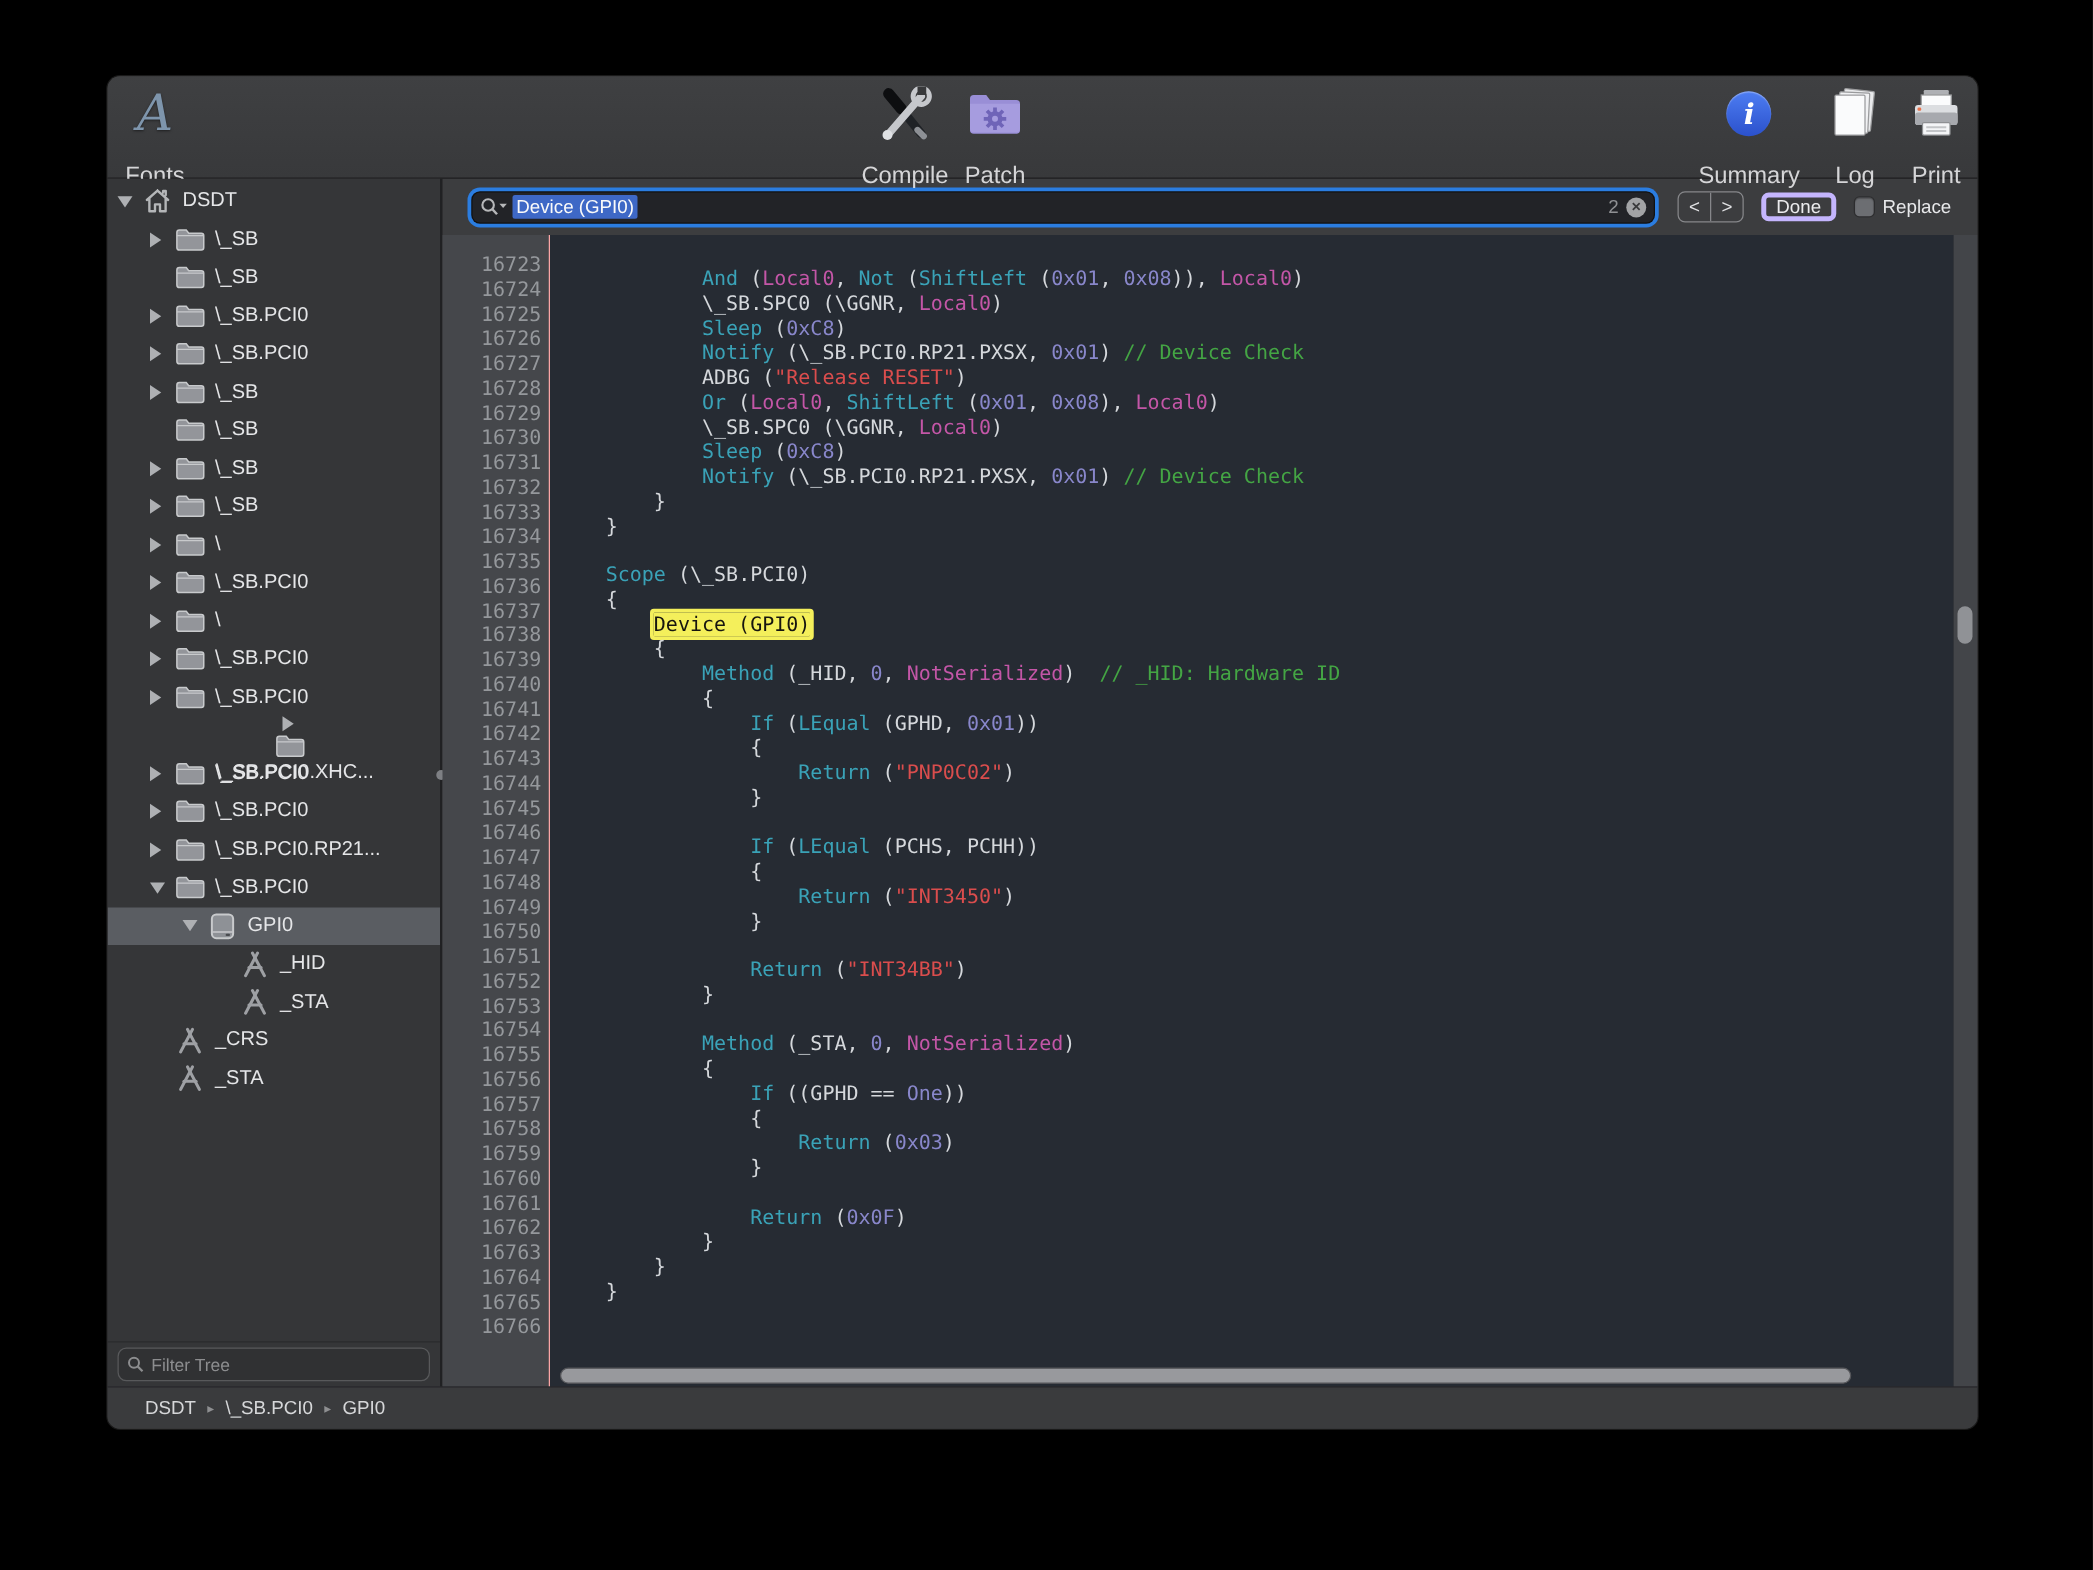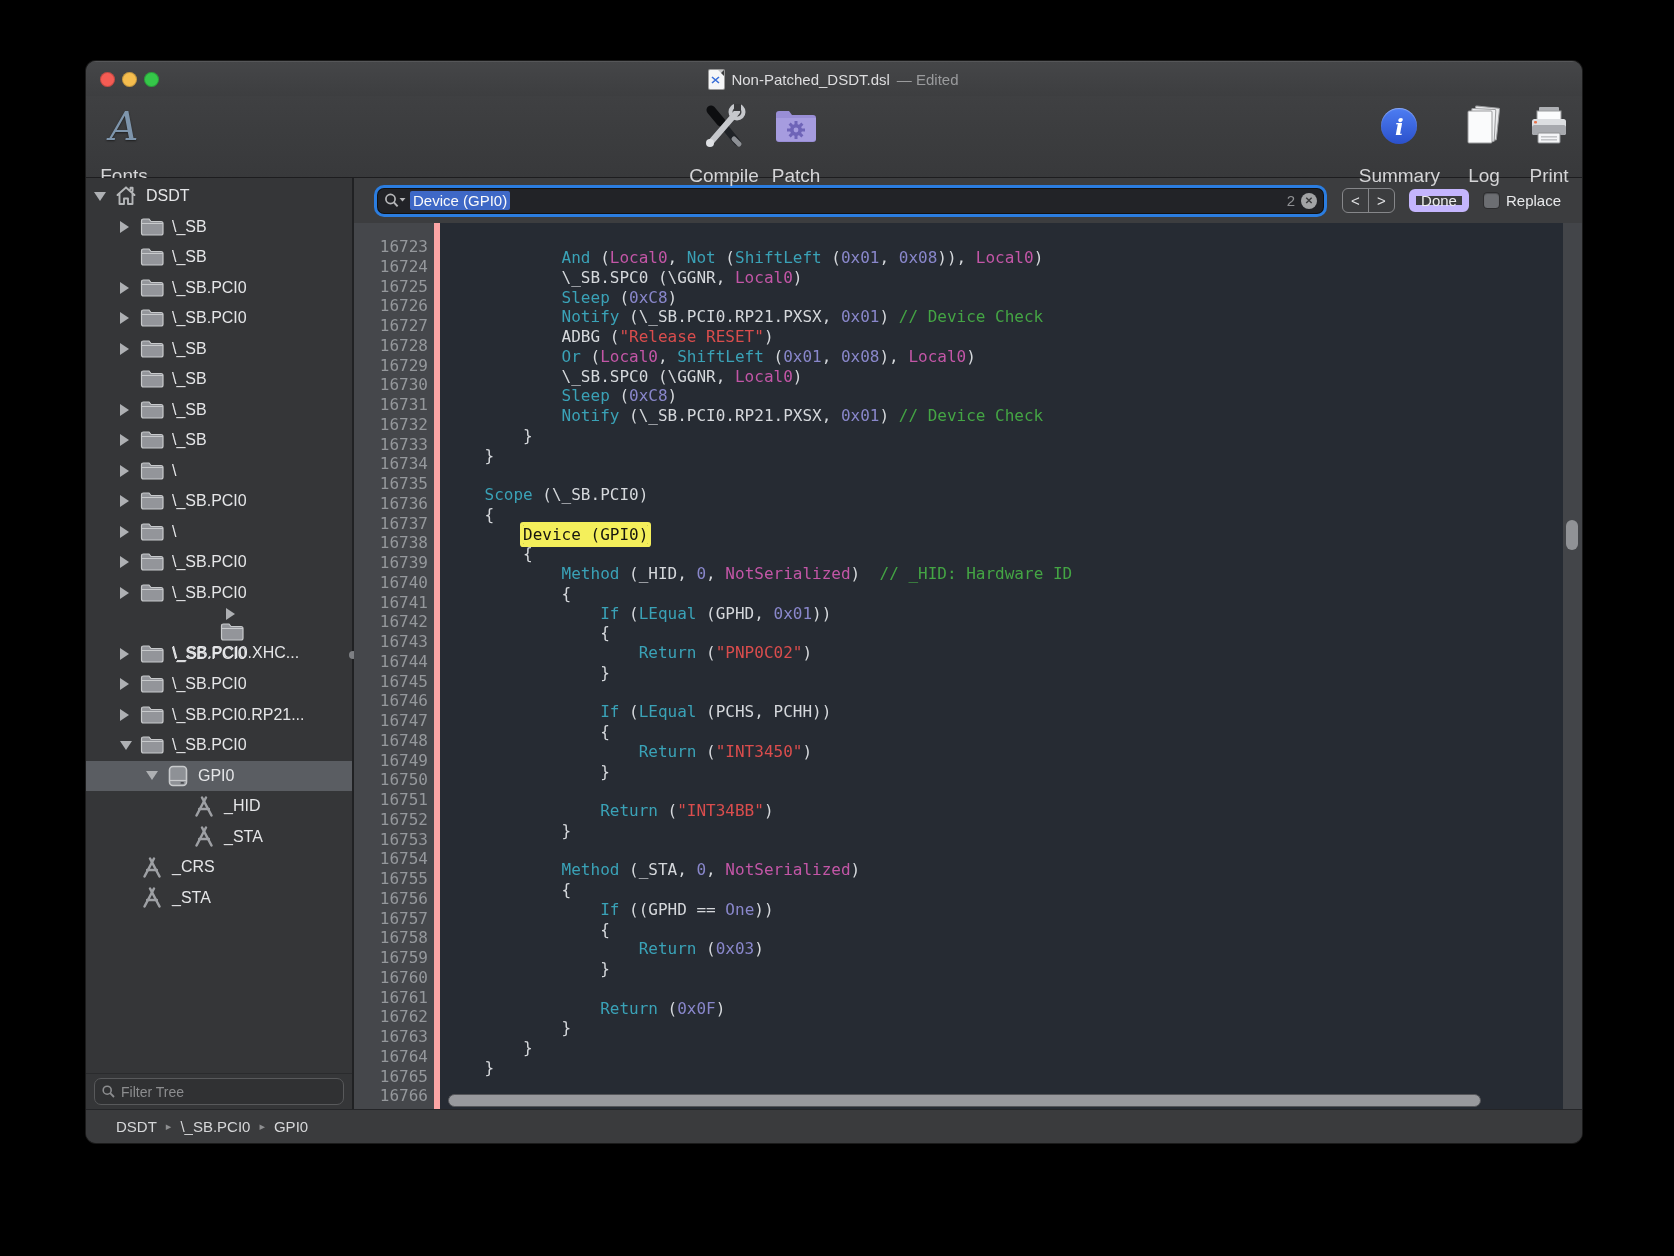--- a/index.html
+++ b/index.html
@@ -47,58 +47,42 @@
   
   .editorpane{flex:1 1 auto;display:flex;flex-direction:column;min-width:0;background:#3c3d3f;}
   .findbar{flex:0 0 45px;display:flex;align-items:center;padding-left:24px;}
   .searchfield{width:945px;height:24px;background:#222327;border-radius:6px;box-shadow:0 0 0 1px #111,0 0 0 4px #2b7de0;display:flex;align-items:center;padding:0 6px;box-sizing:border-box;}
   .sf-query{font-size:15px;color:#fafafa;background:#3e68c6;padding:1px 3px;border-radius:2px;margin-left:4px;white-space:pre;}
   .sf-count{margin-left:auto;font-size:15px;color:#8f9093;}
   .sf-clear{width:16px;height:16px;margin-left:6px;border-radius:50%;background:#a2a3a5;color:#39393b;font-size:10px;font-weight:bold;display:flex;align-items:center;justify-content:center;}
   .seg{margin-left:19px;display:flex;height:23px;border:1px solid #86878a;border-radius:6px;overflow:hidden;}
   .seg button{all:unset;width:25px;text-align:center;color:#e2e3e5;font-size:15px;line-height:23px;}
   .seg .s1{border-right:1px solid #86878a;}
-  .btn-done{margin-left:14px;width:60px;height:23px;border:7px solid #c4b5fd;border-radius:6px;color:#ececee;font-size:15px;display:flex;align-items:center;justify-content:center;background:transparent;}
+  .btn-done{margin-left:14px;width:60px;height:23px;border:4px solid #c4b5fd;border-radius:6px;color:#ececee;font-size:15px;display:flex;align-items:center;justify-content:center;background:transparent;}
   .chk{margin-left:15px;width:15px;height:15px;border-radius:3.5px;background:#6c6e72;box-shadow:inset 0 1px 1px rgba(0,0,0,.3),0 0 0 1px rgba(0,0,0,.25);}
   .chk-label{margin-left:7px;font-size:15px;color:#e8e9eb;}
   .codewrap{flex:1 1 auto;display:flex;min-height:0;position:relative;}
-  .gutter{flex:0 0 86px;background:#45474b;border-right:6px solid #fca5a5;color:#95989c;font-family:"DejaVu Sans Mono",monospace;font-size:16px;text-align:right;padding:14px 6px 0 0;box-sizing:border-box;}
+  .gutter{flex:0 0 86px;background:#45474b;border-right:1px solid #fca5a5;color:#95989c;font-family:"DejaVu Sans Mono",monospace;font-size:16px;text-align:right;padding:14px 6px 0 0;box-sizing:border-box;}
   .gutter div{height:19.75px;line-height:19.75px;}
   .code{flex:1 1 auto;background:#262b33;padding:25px 0 0 6px;overflow:hidden;font-family:"DejaVu Sans Mono",monospace;font-size:16px;min-width:0;}
   .code div{height:19.75px;line-height:19.75px;white-space:pre;}
   .tk-p{color:#d5d8dc;} .tk-k{color:#3aa2b7;} .tk-n{color:#8987cb;} .tk-m{color:#c356a7;} .tk-s{color:#da4d4d;} .tk-c{color:#44a544;}
   .tk-h{background:#f4ef5b;color:#16150f;box-shadow:0 0 0 3px #f4ef5b;border-radius:1px;}
   .vstrip{flex:0 0 19px;background:#434549;position:relative;}
   .vthumb{position:absolute;left:3px;top:297px;width:12px;height:30px;border-radius:6px;background:#909296;}
   .hthumb{position:absolute;left:94px;bottom:2px;width:1033px;height:13px;border-radius:7px;background:#98999d;border:1px solid #55565a;box-sizing:border-box;}
   
   .breadcrumb{flex:0 0 33px;background:#3a3b3d;border-top:1px solid #242528;display:flex;align-items:center;padding-left:30px;gap:9px;font-size:15px;color:#d6d7d9;}
   .bc-sep{color:#8e8f91;font-size:11px;}
 </style>
 </head>
 <body>
 
 <div class="window">
 
-  <div class="titlebar">
-    <div class="lights">
-      <div class="light red"></div>
-      <div class="light yellow"></div>
-      <div class="light green"></div>
-    </div>
-    <div class="titlewrap">
-      <span class="doc-icon">
-          <svg class="scrib" viewBox="0 0 10 8">
-            <path d="M1 1 L8 7 M8 1 L1 7" stroke="#3a6fd8" stroke-width="1.6" fill="none"></path>
-          </svg>
-        </span>
-      <span class="title-main">Non-Patched_DSDT.dsl</span>
-      <span class="title-edited">— Edited</span>
-    </div>
-  </div>
 
   <div class="toolbar">
     <div class="tb-item tb-fonts">
       <div class="tb-icon">
           <span class="fonts-a">A</span>
         </div>
       <div class="tb-label">Fonts</div>
     </div>
     <div class="tb-item tb-compile">
       <div class="tb-icon">

